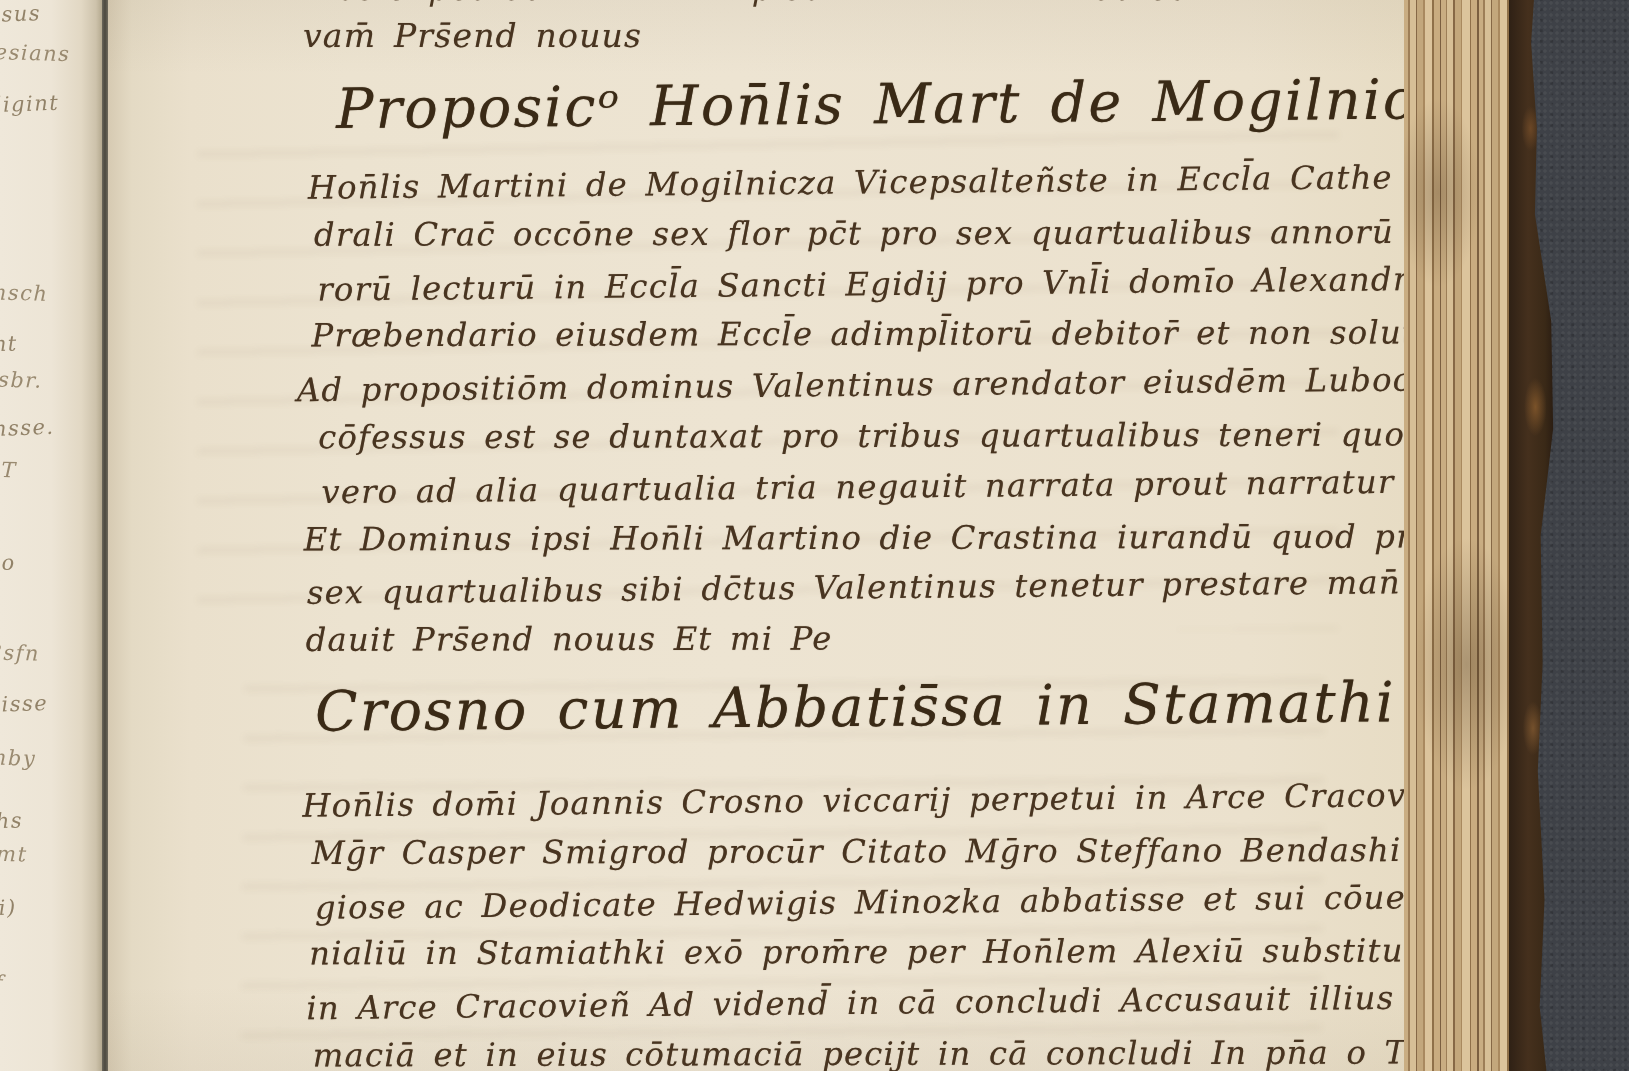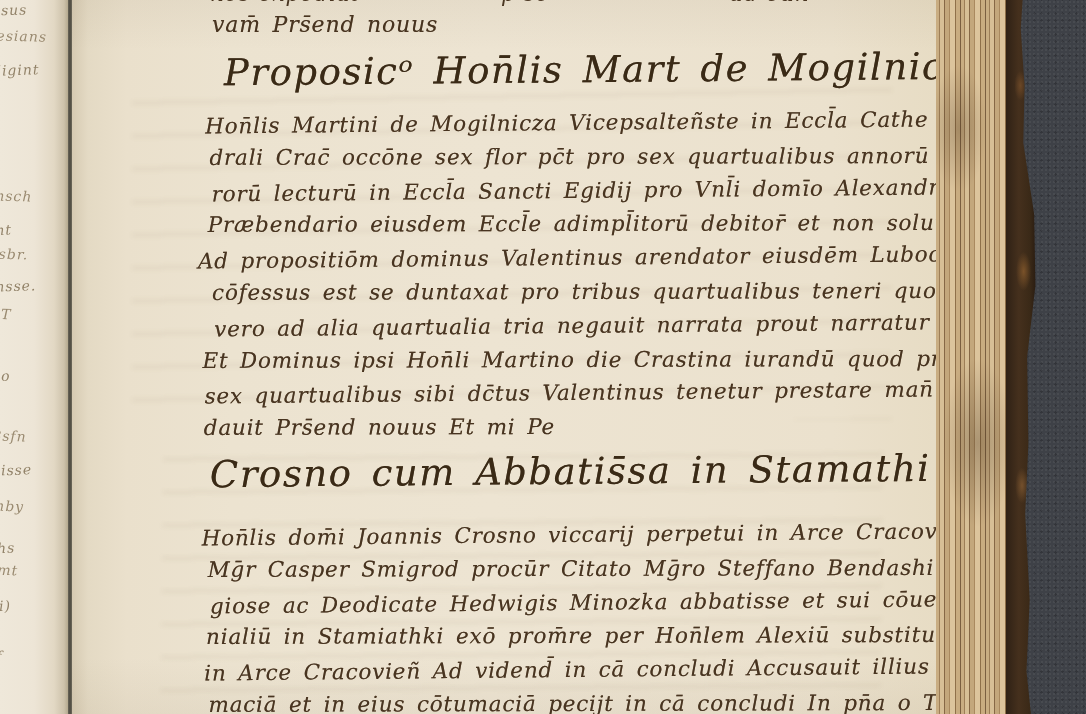--- a/index.html
+++ b/index.html
@@ -70,21 +70,21 @@
     font-size:37px;letter-spacing:1.5px;word-spacing:6px;color:#3a2a16;
     white-space:nowrap;transform:rotate(-.5deg);
     text-shadow:0 0 .6px rgba(55,38,20,.7);
   }
   .h1pos{left:152px;top:48px;}
   .h2pos{left:138px;top:450px;}
   .topfrag{
     position:absolute;left:138px;top:-19px;width:780px;white-space:pre;
     font-style:italic;font-size:21.5px;color:#4a3621;letter-spacing:1px;
   }
-  .introline{position:absolute;left:140px;top:8px;font-size:22px;}
+  .introline{position:absolute;left:130px;top:8px;font-size:22px;}
   
   .fore-edge{
     position:absolute;left:936px;top:0;width:76px;height:714px;
     background:
       radial-gradient(40px 90px at 30% 18%, rgba(60,40,20,.25), transparent 70%),
       radial-gradient(50px 120px at 55% 62%, rgba(60,40,20,.3), transparent 70%),
       repeating-linear-gradient(90deg,
         #c9ad82 0 3px,#9d7e57 3px 4px,#d7bf96 4px 8px,#866846 8px 9px,
         #c3a77c 9px 13px,#a9895f 13px 14px,#dcc49c 14px 19px,#8f7049 19px 20px,
         #c9ac80 20px 24px,#7b5f40 24px 25px);

